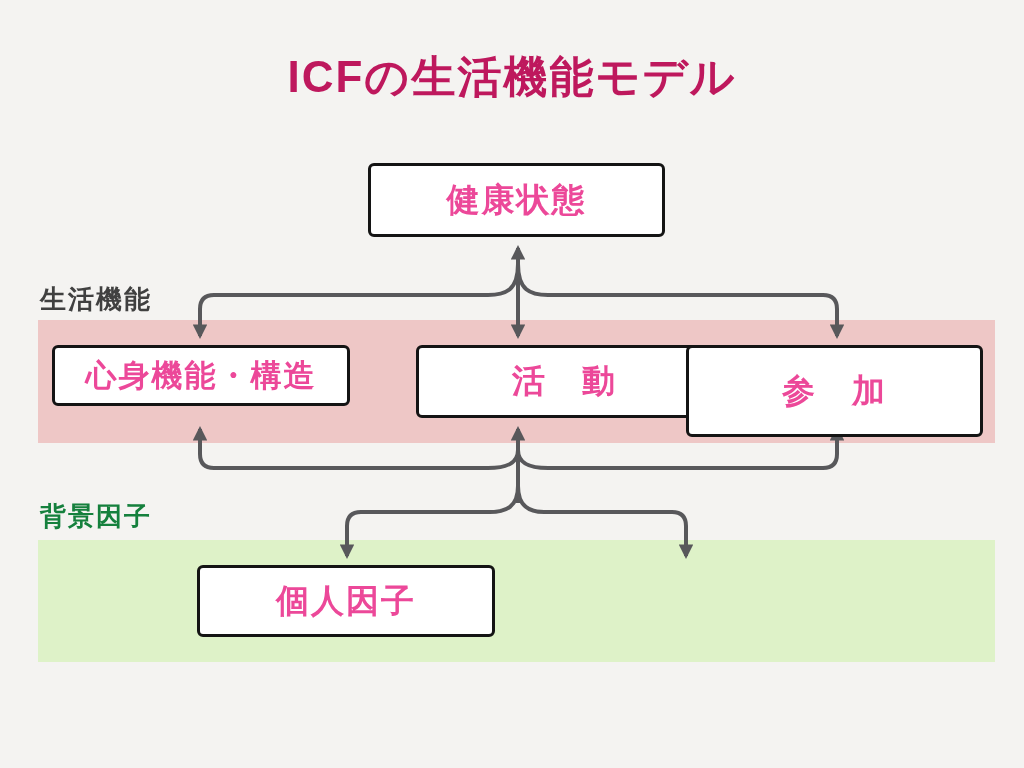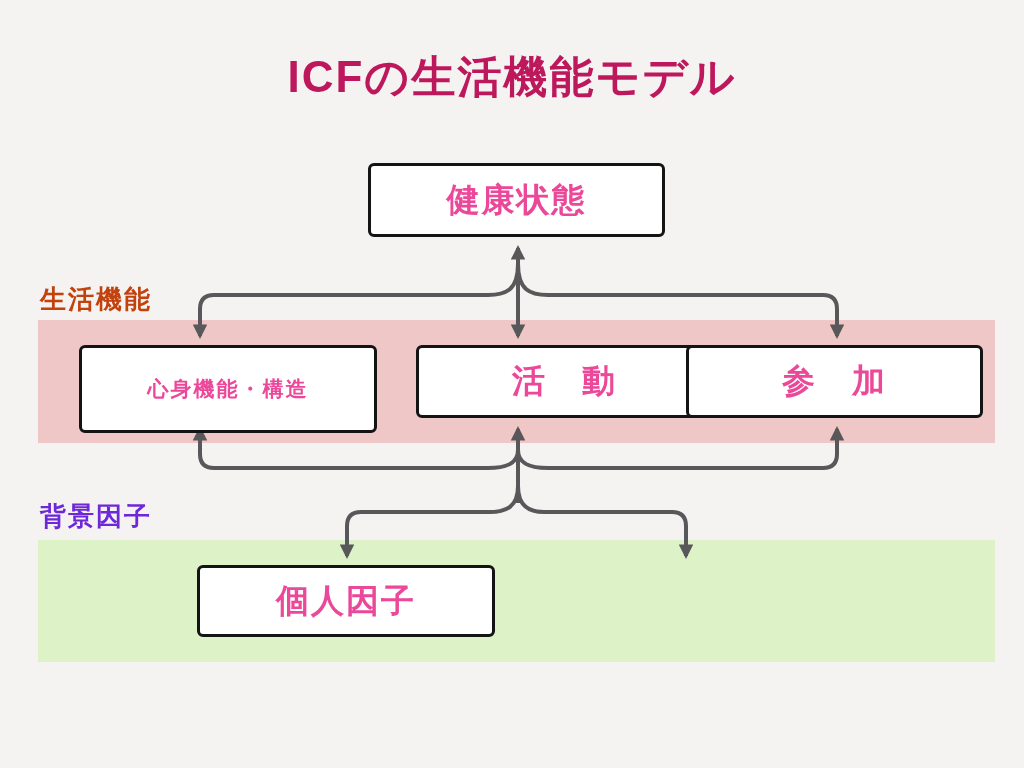--- a/index.html
+++ b/index.html
@@ -47,23 +47,23 @@
     border-radius: 6px;
     box-sizing: border-box;
     display: flex;
     align-items: center;
     justify-content: center;
     font-weight: 800;
     color: #ec4899;
     letter-spacing: 2px;
   }
   .node-health        { left: 368px; top: 163px; width: 297px; height: 74px; font-size: 33px; }
-  .node-body          { left: 52px;  top: 345px; width: 298px; height: 88px; font-size: 21px; margin-left: 27px; }
+  .node-body          { left: 52px;  top: 345px; width: 298px; height: 61px; font-size: 31px; }
   .node-activity      { left: 368px; top: 345px; width: 297px; height: 73px; font-size: 33px; margin-left: 48px; }
-  .node-participation { left: 686px; top: 345px; width: 297px; height: 73px; font-size: 33px; }
+  .node-participation { left: 686px; top: 345px; width: 297px; height: 92px; font-size: 33px; }
   .node-environment   { left: 197px; top: 565px; width: 298px; height: 72px; font-size: 33px; }
   .node-personal      { left: 535px; top: 565px; width: 301px; height: 72px; font-size: 33px; }
   svg.arrows {
     position: absolute;
     left: 0; top: 0;
     width: 1024px; height: 768px;
     pointer-events: none;
   }
   svg.arrows path.line {
     fill: none;
@@ -74,22 +74,22 @@
 </head>
 <body>
 
 <div class="canvas" style="background: rgb(244, 243, 241);">
 
   <div class="title" style="color: #be185d;">ICFの生活機能モデル</div>
 
   <div class="band pink" style="background: rgb(238, 199, 198);"></div>
   <div class="band green" style="background: rgb(222, 242, 200);"></div>
 
-  <div class="section-label pink-label" style="color: #c2410c;">生活機能</div>
-  <div class="section-label green-label" style="color: #6d28d9;">背景因子</div>
+  <div class="section-label pink-label" style="color: #404040;">生活機能</div>
+  <div class="section-label green-label" style="color: #15803d;">背景因子</div>
 
   <svg class="arrows" viewBox="0 0 1024 768" xmlns="http://www.w3.org/2000/svg">
     <defs>
       <marker id="arr" viewBox="0 0 10 10" refX="8" refY="5" markerWidth="3.6" markerHeight="3.6" orient="auto-start-reverse">
         <path d="M0,0 L10,5 L0,10 Z" style="fill: rgb(88, 88, 91);"></path>
       </marker>
     </defs>
     <g style="stroke: rgb(88, 88, 91);">
 
       <path class="line" d="M518,248 L518,336" marker-start="url(#arr)" marker-end="url(#arr)"></path>

